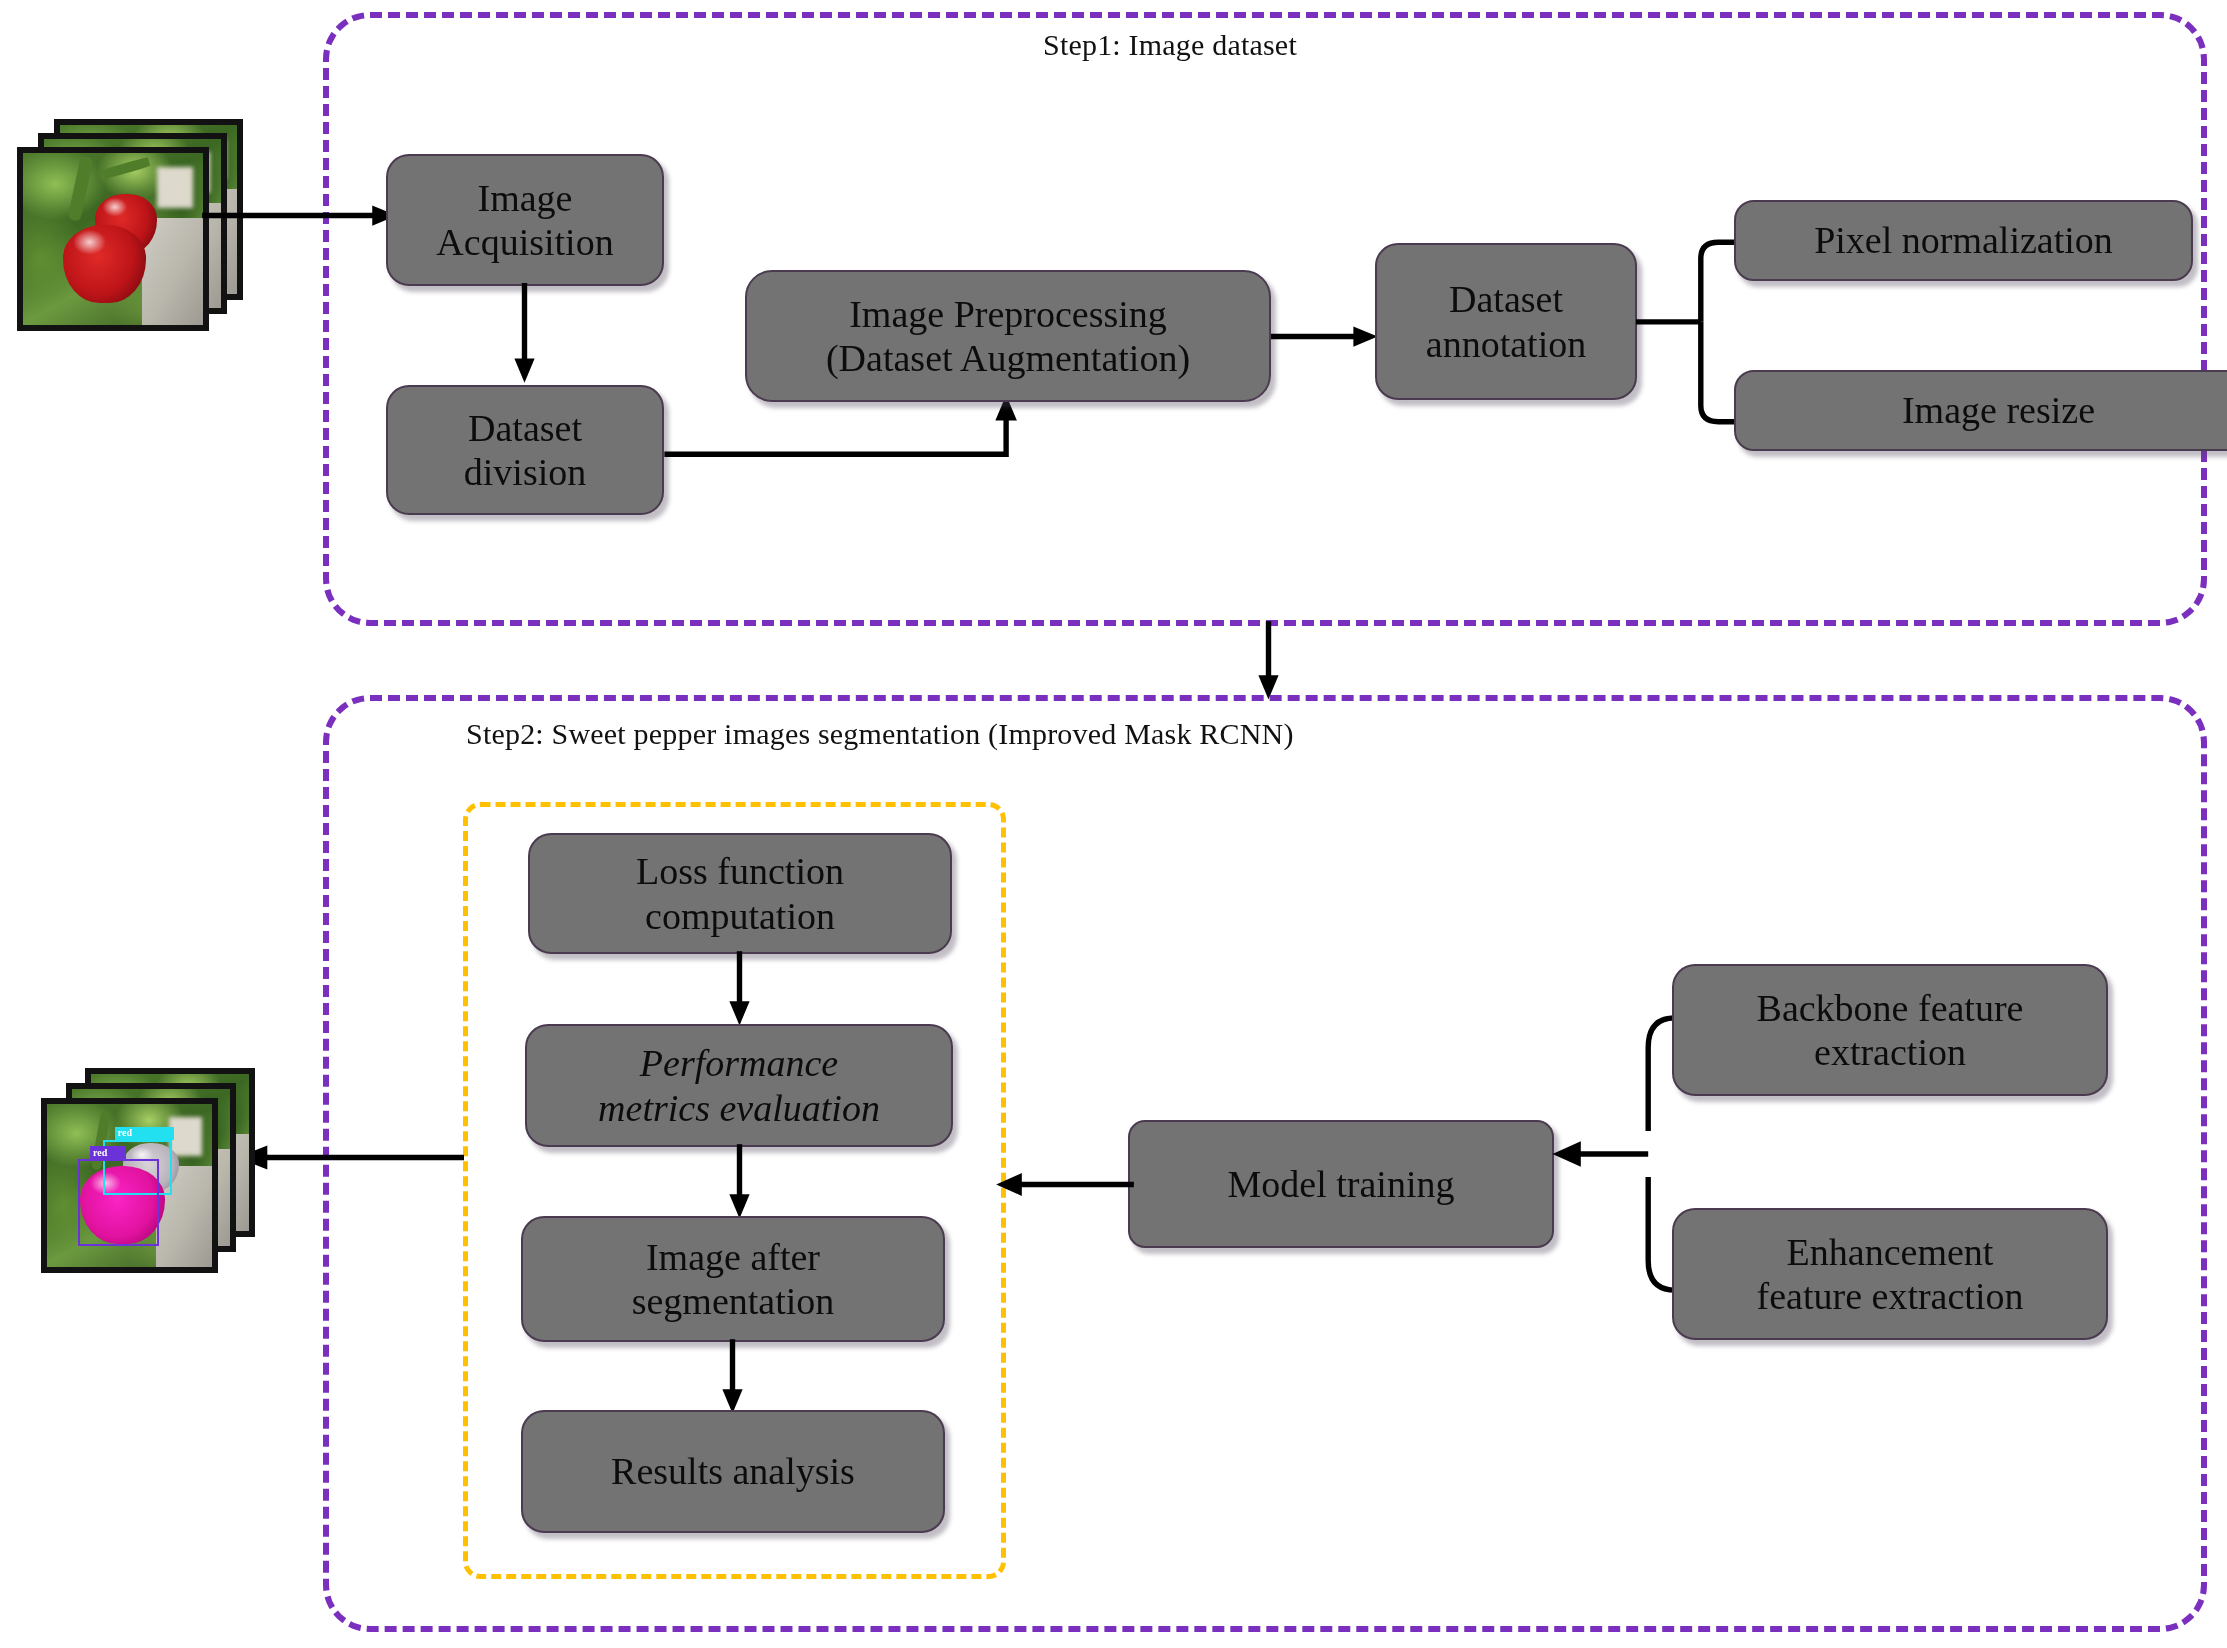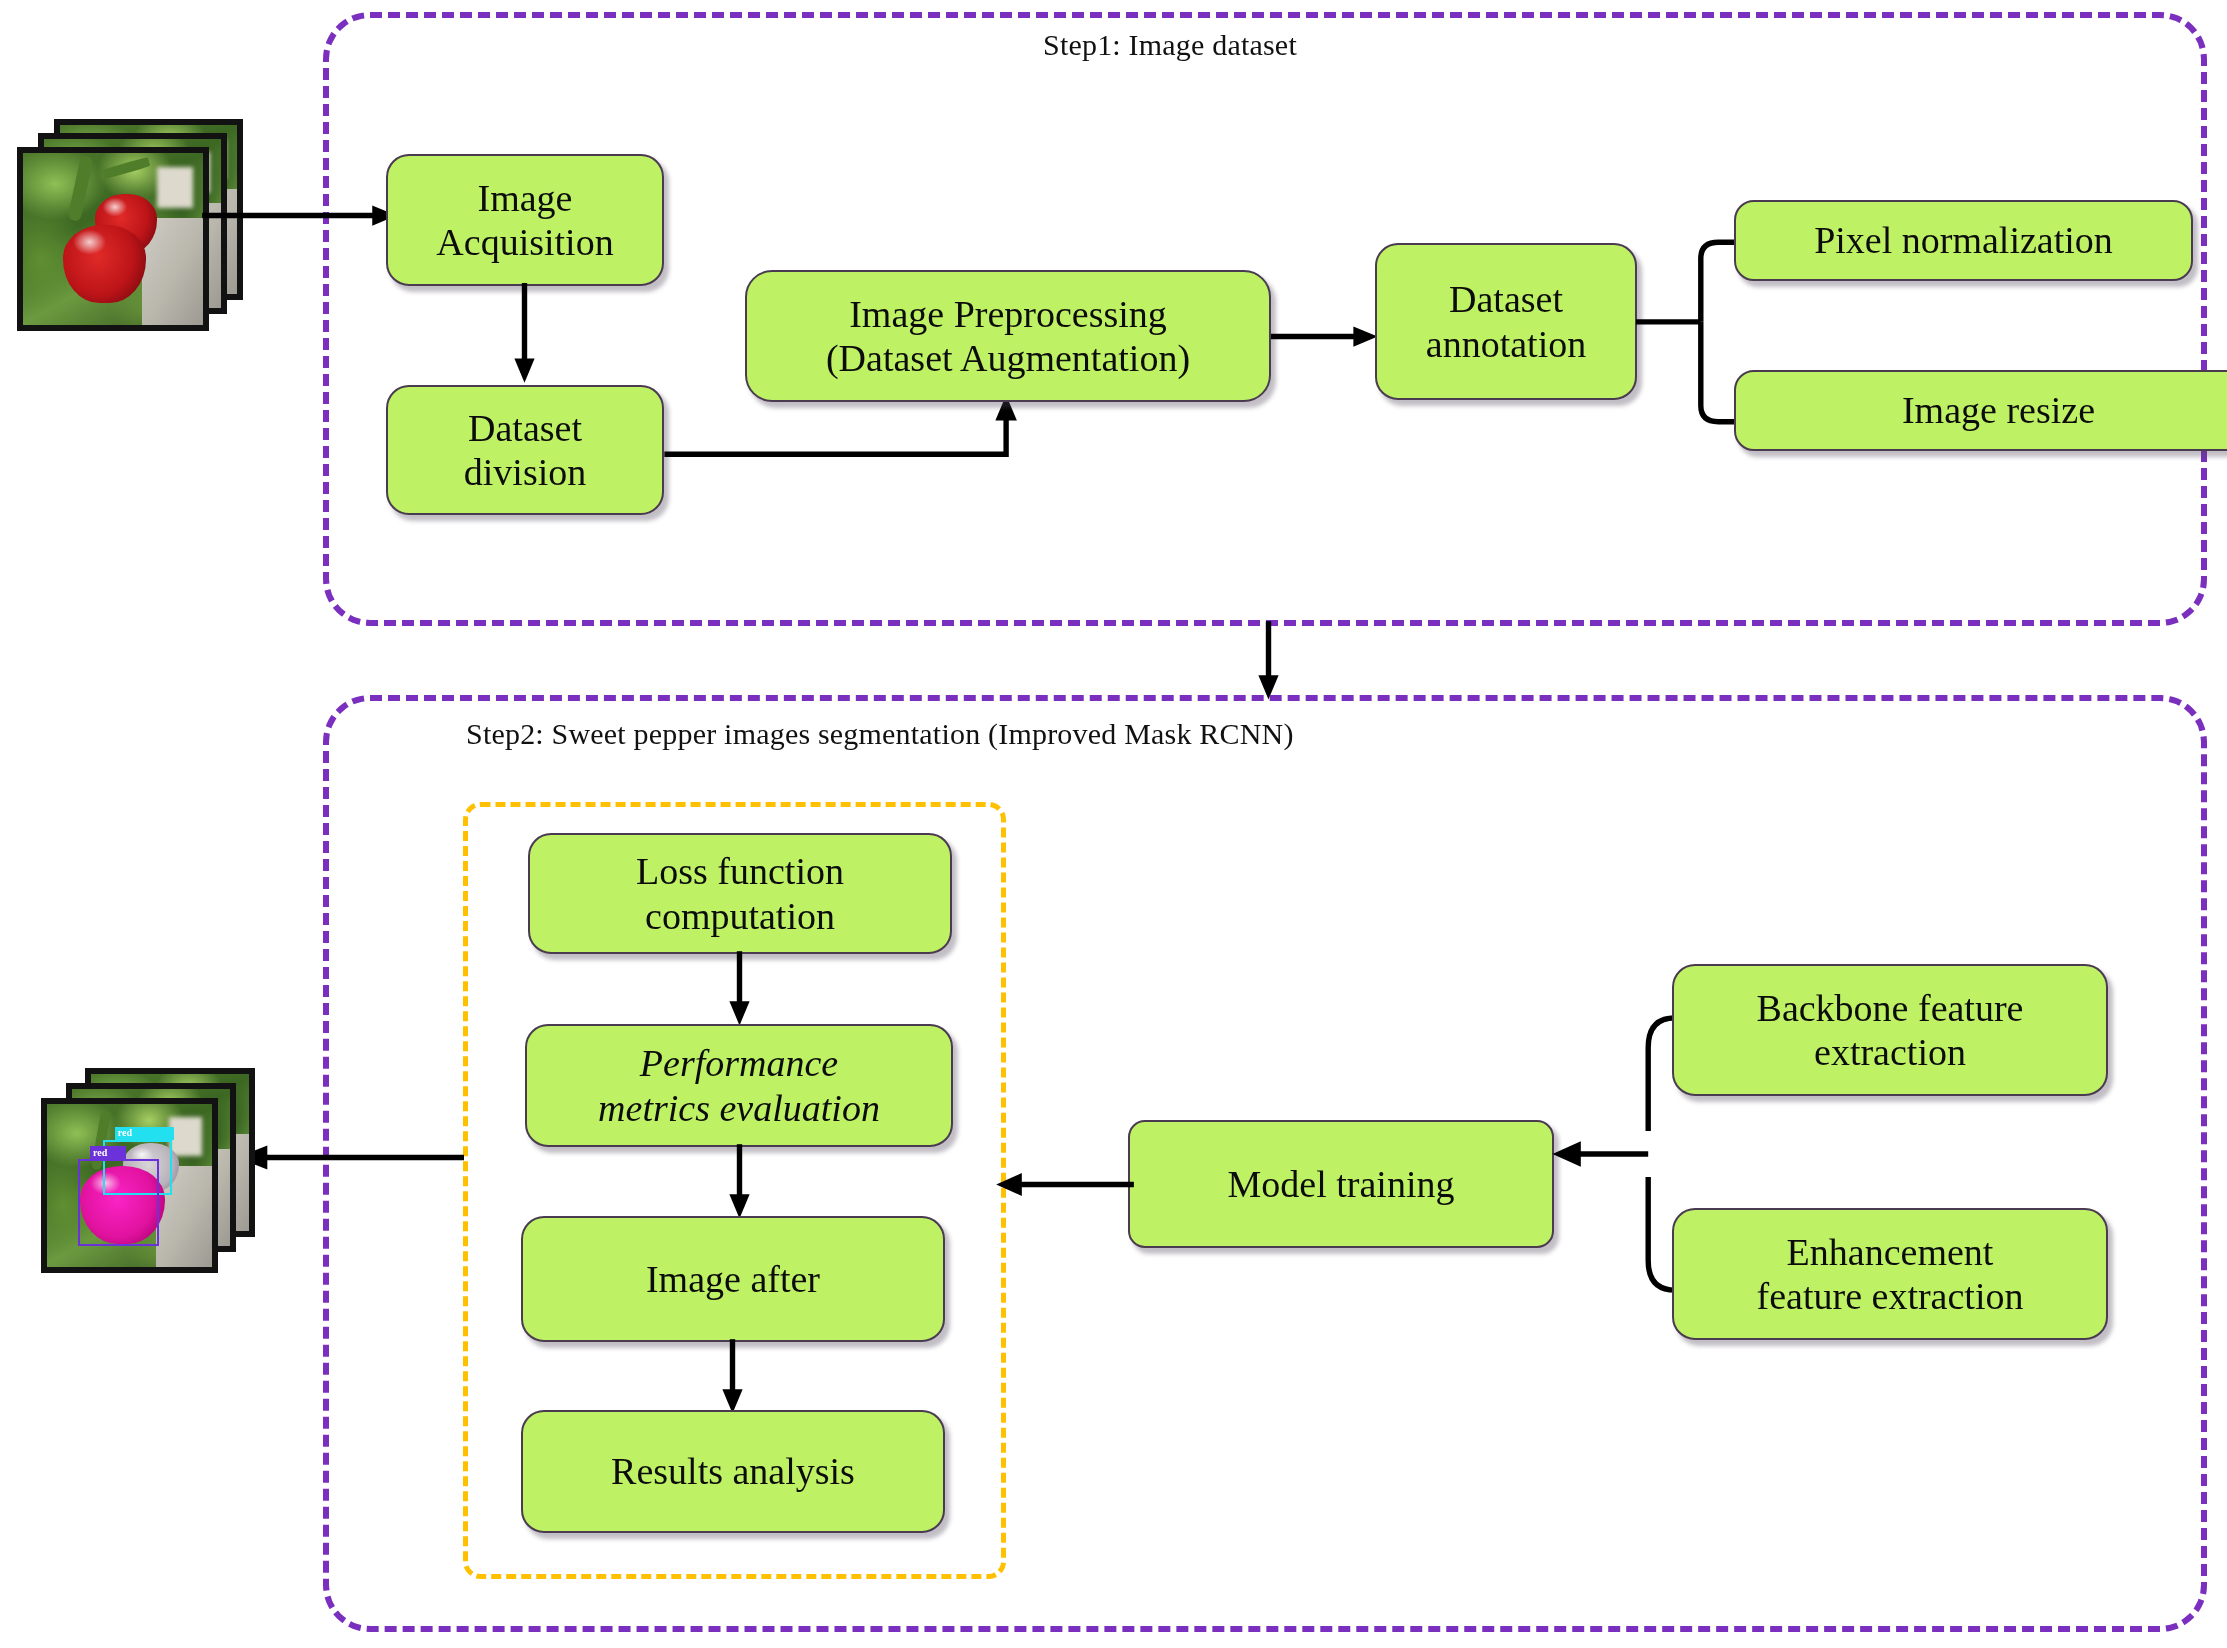--- a/index.html
+++ b/index.html
@@ -44,21 +44,21 @@
     color: #111111;
     white-space: nowrap;
     letter-spacing: 0.2px;
     font-family: "Liberation Serif", "DejaVu Serif", serif;
   }
 
   
   .node {
     position: absolute;
     box-sizing: border-box;
-    background: #bef264;
+    background: #737373;
     border: 2.7px solid #4B3B50;
     border-radius: 23px;
     box-shadow: 4.7px 5.4px 4.7px rgba(80,70,90,0.35);
     display: flex;
     align-items: center;
     justify-content: center;
     text-align: center;
     color: #0c0c0c;
     font-size: 38px;
     line-height: 1.16;
@@ -296,20 +296,21 @@
   <div class="conn" style="left:726px; top:1144px; width:27px; height:76px;">
     <svg width="27" height="76" viewBox="0 0 40 112">
       <line x1="20" y1="0" x2="20" y2="80" stroke="#000" stroke-width="8"></line>
       <polygon points="20,110 5,74 35,74" fill="#000"></polygon>
     </svg>
   </div>
 
   <div class="node" style="left:521px; top:1216px; width:424px; height:126px;">
     <span>
       <span>Image after</span>
+      <span>segmentation</span>
     </span>
   </div>
 
   <div class="conn" style="left:719px; top:1339px; width:27px; height:76px;">
     <svg width="27" height="76" viewBox="0 0 40 112">
       <line x1="20" y1="0" x2="20" y2="80" stroke="#000" stroke-width="8"></line>
       <polygon points="20,110 5,74 35,74" fill="#000"></polygon>
     </svg>
   </div>
 

